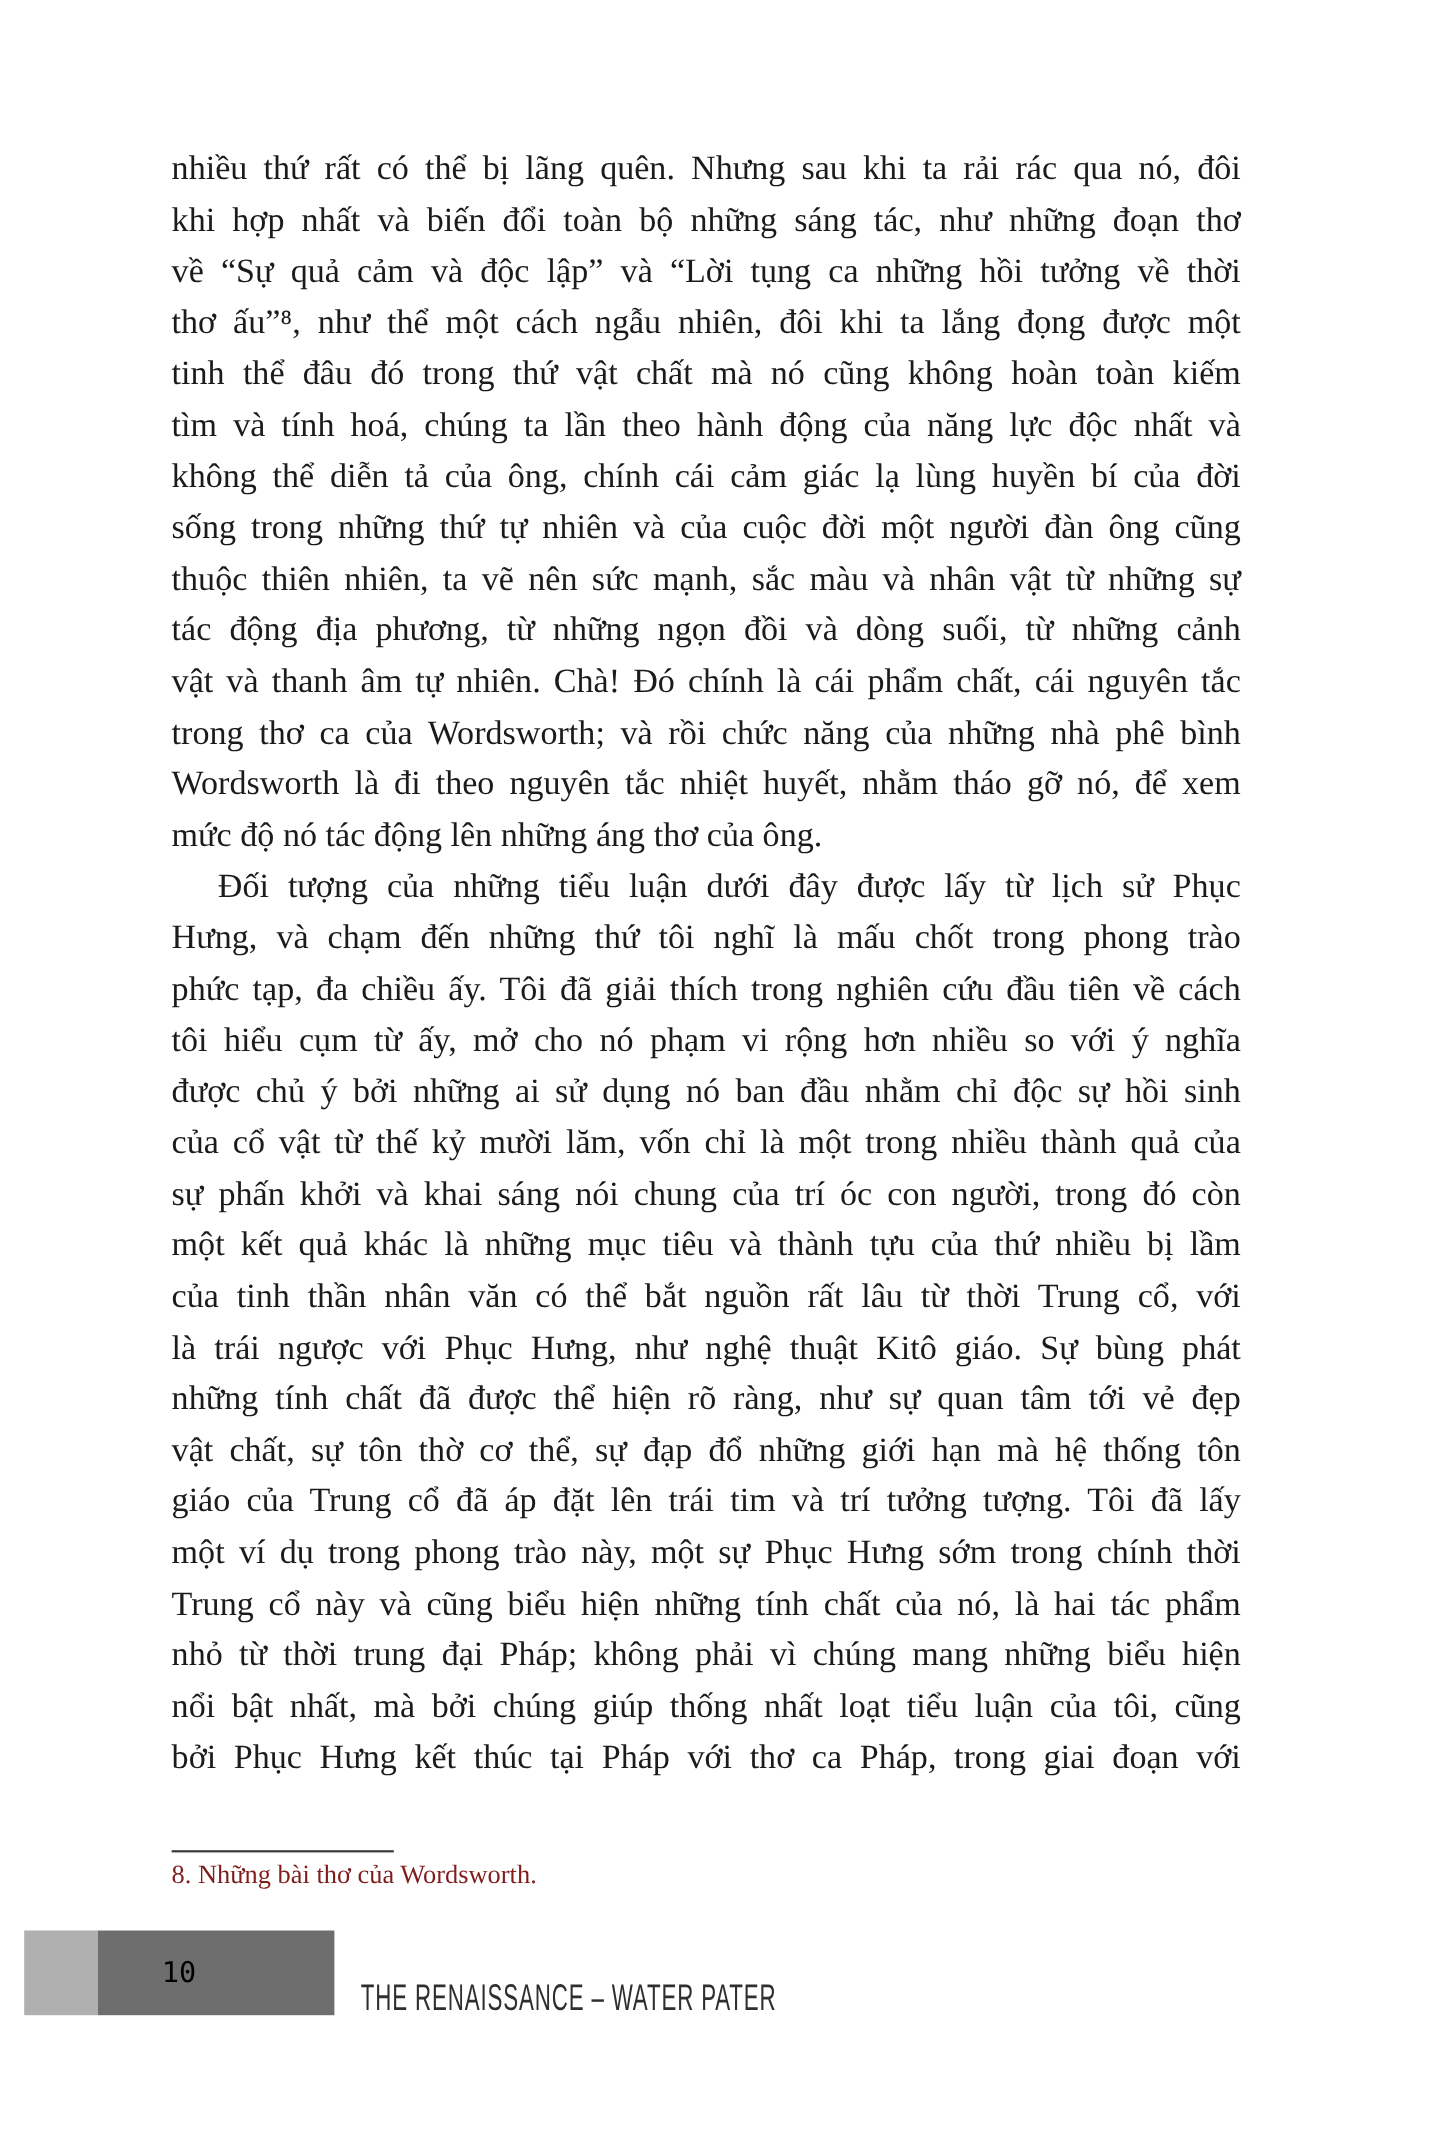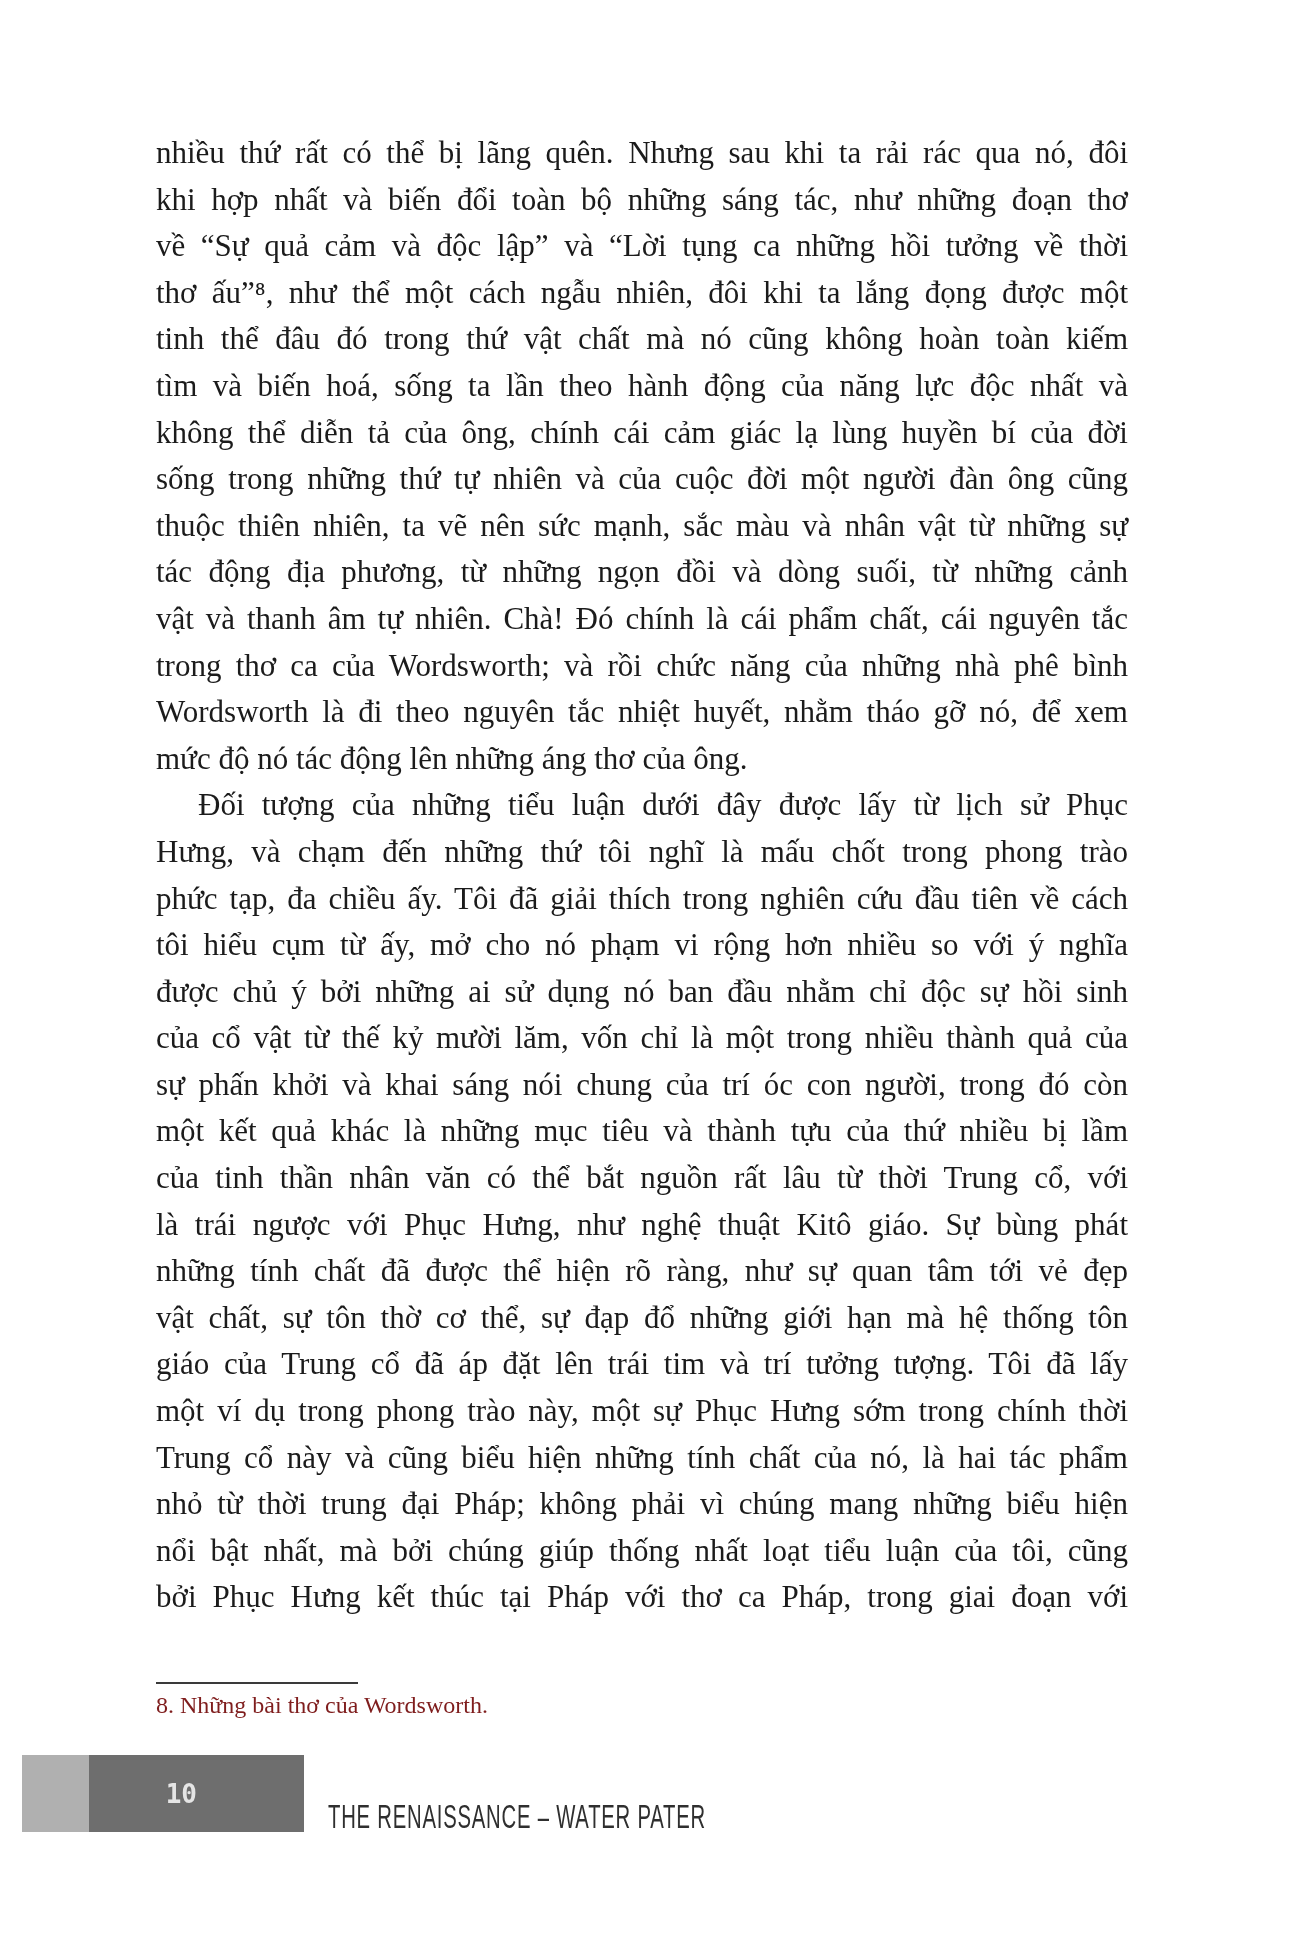--- a/index.html
+++ b/index.html
@@ -69,25 +69,25 @@
     width: 215px;
     height: 77px;
     background: #6e6e6e;
   }
   .footer-pagenum {
     position: absolute;
     left: 58px;
     top: 50%;
     transform: translateY(-50%);
     width: 50px;
-    text-align: right;
+    text-align: left;
     font-family: "DejaVu Sans Mono", monospace;
-    font-weight: bold;
+    font-weight: normal;
     font-size: 26px;
-    color: #e5e5e5;
+    color: #000000;
   }
   .footer-title-wrap {
     position: absolute;
     left: 328px;
     top: 1755px;
     height: 77px;
     display: flex;
     align-items: flex-end;
   }
   .footer-title {
@@ -106,21 +106,21 @@
 <div class="page">
 
   <div class="body-text">
 
   <div class="paragraph">
         <div class="line">nhiều thứ rất có thể bị lãng quên. Nhưng sau khi ta rải rác qua nó, đôi</div>
         <div class="line">khi hợp nhất và biến đổi toàn bộ những sáng tác, như những đoạn thơ</div>
         <div class="line">về “Sự quả cảm và độc lập” và “Lời tụng ca những hồi tưởng về thời</div>
         <div class="line">thơ ấu”⁸, như thể một cách ngẫu nhiên, đôi khi ta lắng đọng được một</div>
         <div class="line">tinh thể đâu đó trong thứ vật chất mà nó cũng không hoàn toàn kiếm</div>
-        <div class="line">tìm và biến hoá, sống ta lần theo hành động của năng lực độc nhất và</div>
+        <div class="line">tìm và tính hoá, chúng ta lần theo hành động của năng lực độc nhất và</div>
         <div class="line">không thể diễn tả của ông, chính cái cảm giác lạ lùng huyền bí của đời</div>
         <div class="line">sống trong những thứ tự nhiên và của cuộc đời một người đàn ông cũng</div>
         <div class="line">thuộc thiên nhiên, ta vẽ nên sức mạnh, sắc màu và nhân vật từ những sự</div>
         <div class="line">tác động địa phương, từ những ngọn đồi và dòng suối, từ những cảnh</div>
         <div class="line">vật và thanh âm tự nhiên. Chà! Đó chính là cái phẩm chất, cái nguyên tắc</div>
         <div class="line">trong thơ ca của Wordsworth; và rồi chức năng của những nhà phê bình</div>
         <div class="line">Wordsworth là đi theo nguyên tắc nhiệt huyết, nhằm tháo gỡ nó, để xem</div>
         <div class="line last-left">mức độ nó tác động lên những áng thơ của ông.</div>
       </div>
       <div class="paragraph para-gap">

